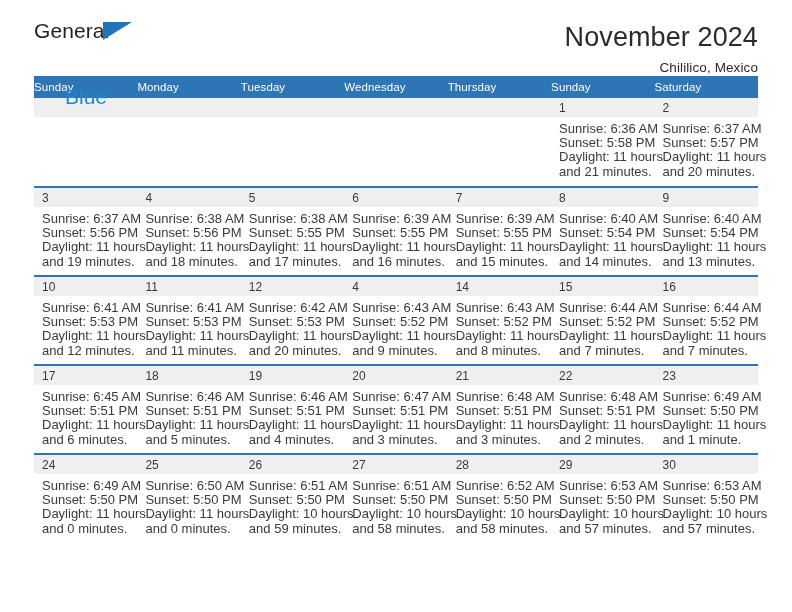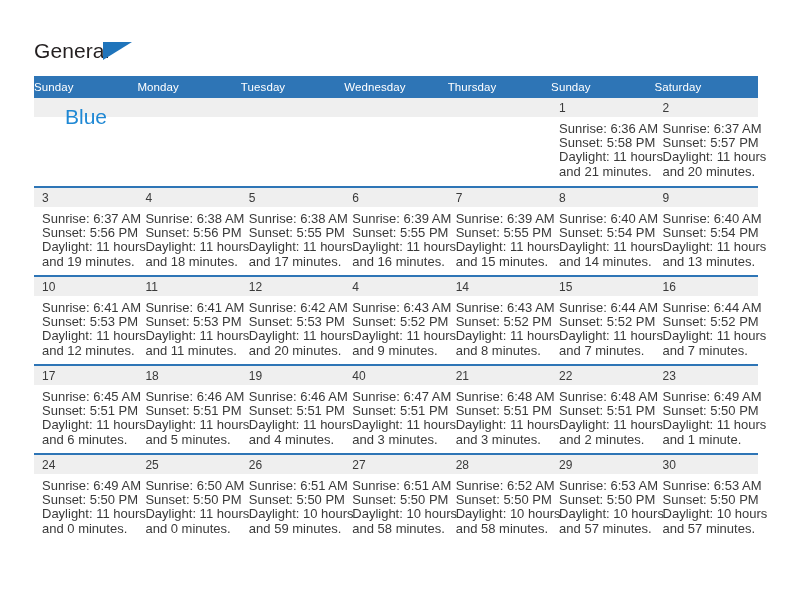--- a/index.html
+++ b/index.html
@@ -15,21 +15,21 @@
     width: 792px;
     height: 612px;
     padding: 0 34px;
   }
 
   
   .header {
     display: flex;
     align-items: flex-start;
     justify-content: space-between;
-    padding-top: 40px;
+    padding-top: 20px;
     height: 76px;
   }
   .logo {
     position: relative;
     width: 116px;
     height: 48px;
     user-select: none;
   }
   .logo-general {
     position: absolute;
@@ -117,20 +117,24 @@
 </head>
 <body>
 
 <div class="page">
 
   <div class="header">
     <div class="logo">
       <span class="logo-general">General</span>
       <span class="logo-tri"></span>
       <span class="logo-blue">Blue</span>
+    </div>
+    <div class="title-block">
+      <div class="cal-title">November 2024</div>
+      <div class="cal-subtitle">Chililico, Mexico</div>
     </div>
   </div>
 
   <table class="calendar">
     <thead>
       <tr id="weekday-row">
           <th>Sunday</th>
           <th>Monday</th>
           <th>Tuesday</th>
           <th>Wednesday</th>
@@ -327,21 +331,21 @@
           <td>
             <div class="daynum-band">19</div>
             <div class="day-body">
               <div>Sunrise: 6:46 AM</div>
               <div>Sunset: 5:51 PM</div>
               <div>Daylight: 11 hours</div>
               <div>and 4 minutes.</div>
             </div>
           </td>
           <td>
-            <div class="daynum-band">40</div>
+            <div class="daynum-band">20</div>
             <div class="day-body">
               <div>Sunrise: 6:47 AM</div>
               <div>Sunset: 5:51 PM</div>
               <div>Daylight: 11 hours</div>
               <div>and 3 minutes.</div>
             </div>
           </td>
           <td>
             <div class="daynum-band">21</div>
             <div class="day-body">

